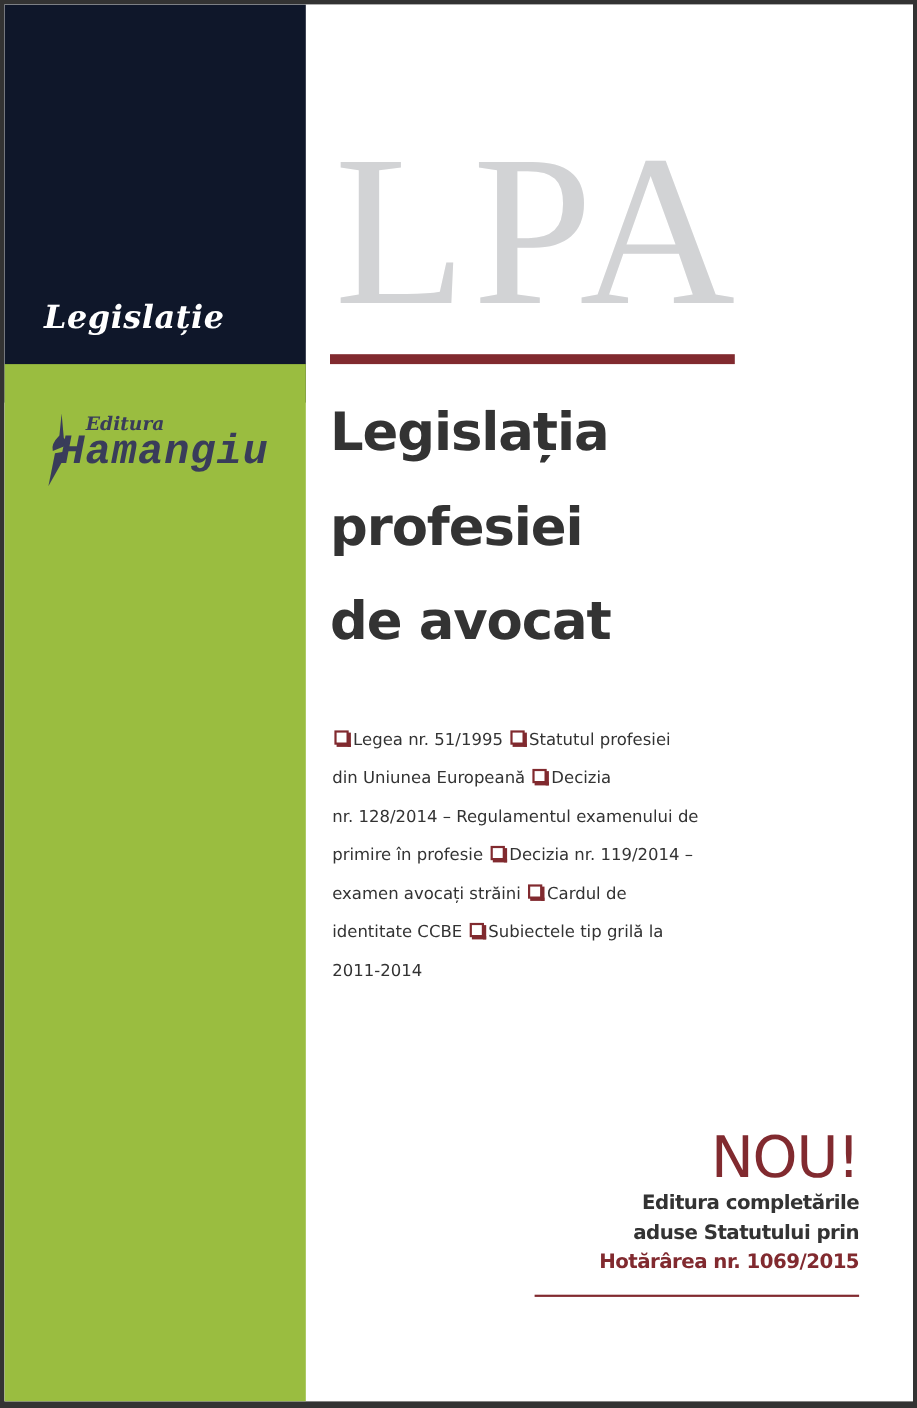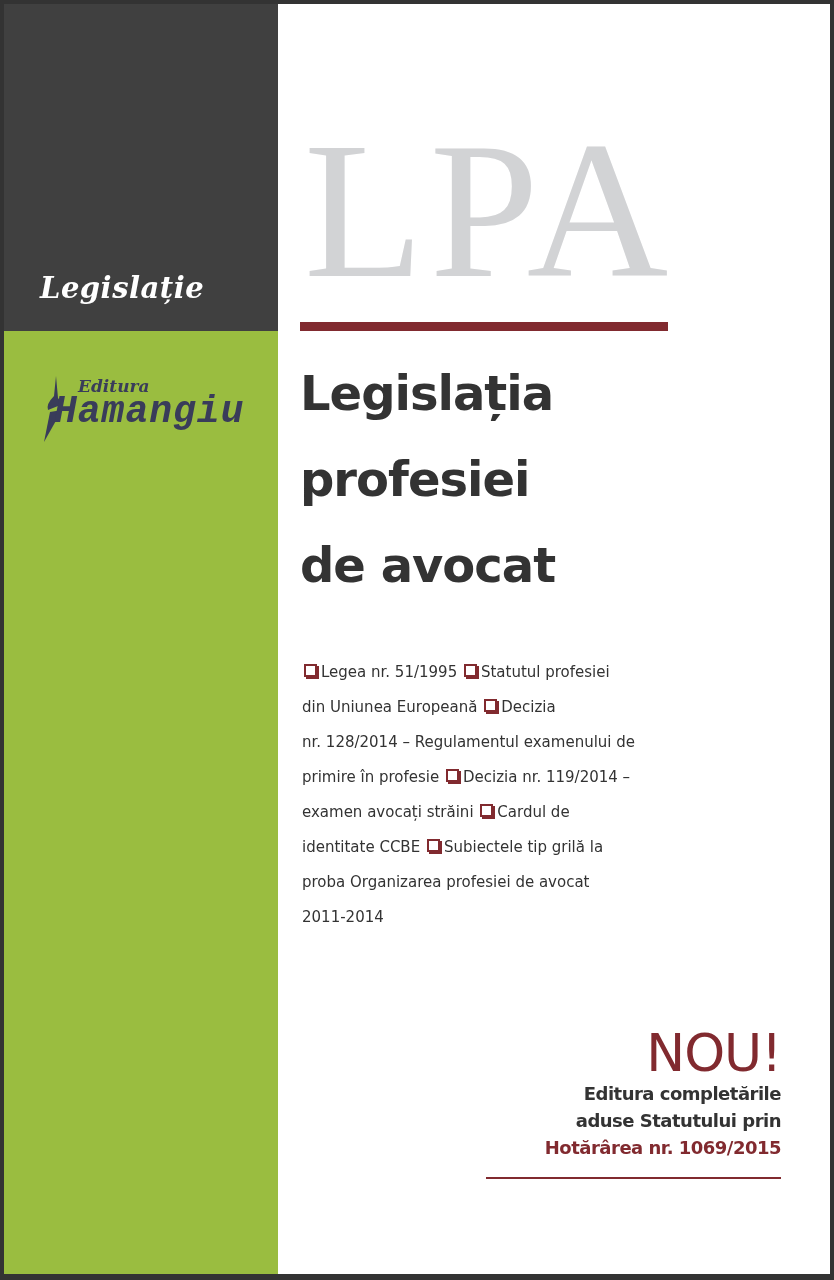--- a/index.html
+++ b/index.html
@@ -7,21 +7,21 @@
     width: 834px; height: 1280px; position: relative; overflow: hidden;
     background: #333333;
     font-family: "DejaVu Sans", sans-serif;
   }
   .cover {
     position: absolute; left: 4px; top: 4px; width: 826px; height: 1270px;
     background: #ffffff; overflow: hidden;
   }
   .navy-panel {
     position: absolute; left: 0; top: 0; width: 274px; height: 362px;
-    background: #404040;
+    background: #0f172a;
   }
   .series-label {
     position: absolute; left: 36px; top: 267px;
     font-family: "DejaVu Serif", serif; font-style: italic; font-weight: bold;
     font-size: 29px; color: #ffffff; letter-spacing: 0.5px;
   }
   .green-panel {
     position: absolute; left: 0; top: 327px; width: 274px; height: 943px;
     background: #9abd40;
   }
@@ -132,23 +132,20 @@
     <div class="contents-line">
       <span>primire în profesie </span><span class="bullet"></span><span>Decizia nr. 119/2014 –</span>
     </div>
     <div class="contents-line">
       <span>examen avocați străini </span><span class="bullet"></span><span>Cardul de</span>
     </div>
     <div class="contents-line">
       <span>identitate CCBE </span><span class="bullet"></span><span>Subiectele tip grilă la</span>
     </div>
     <div class="contents-line">
-      <span>proba Organizarea profesiei de avocat</span>
-    </div>
-    <div class="contents-line">
       <span>2011-2014</span>
     </div>
   </div>
 
   <div class="new-block">
     <div class="new-badge">NOU!</div>
     <div class="new-desc">Editura completările</div>
     <div class="new-desc">aduse Statutului prin</div>
     <div class="new-desc new-ref">Hotărârea nr. 1069/2015</div>
   </div>

